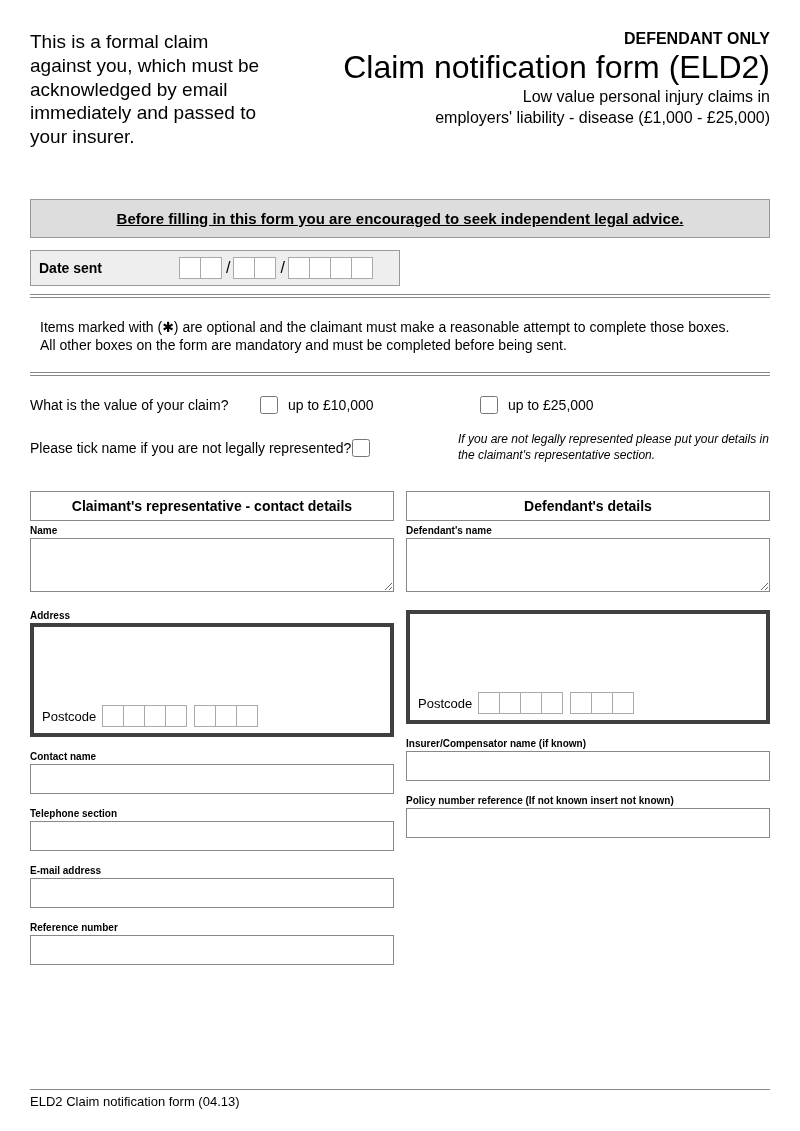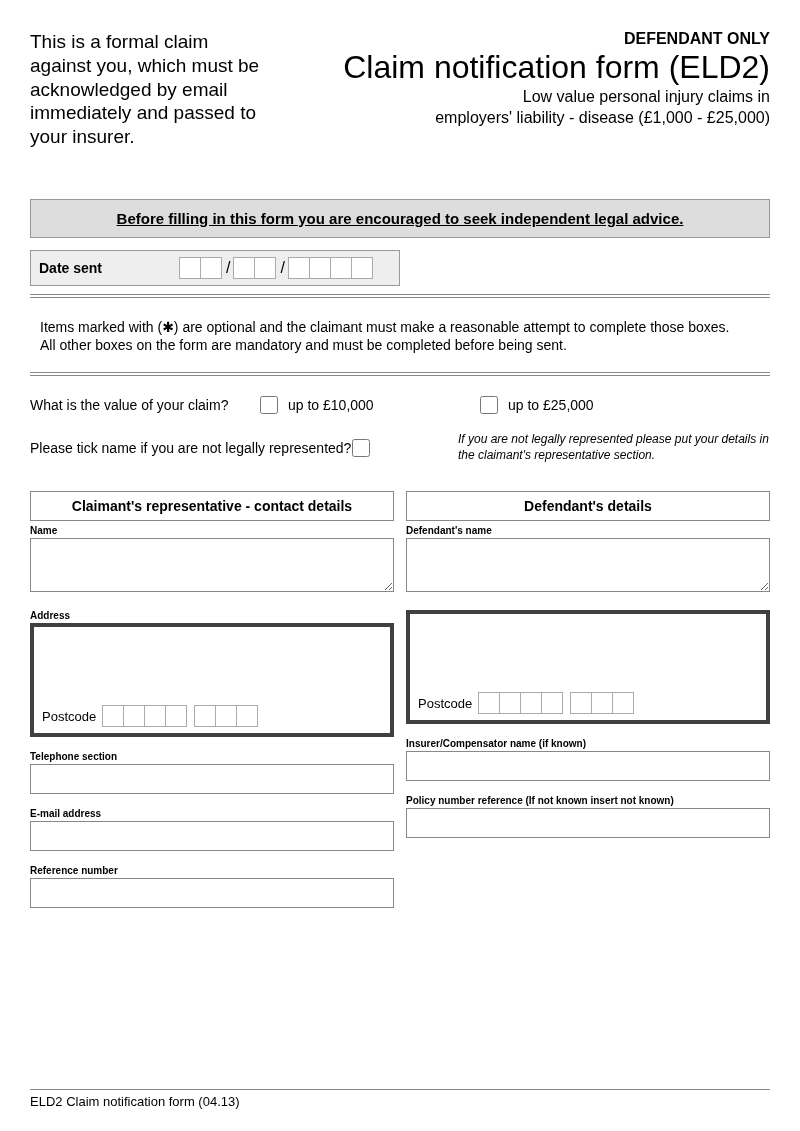--- a/index.html
+++ b/index.html
@@ -290,20 +290,24 @@
             <input class="char-box" style="">
             <span class="pc-gap"></span>
             <input class="char-box" style="">
             <input class="char-box" style="">
             <input class="char-box" style="">
           </div>
         </div>
       </div>
     </div>
 
+    <div class="field-group">
+      <div class="field-label">Contact name</div>
+      <input class="input-box single" style="">
+    </div>
 
     <div class="field-group">
       <div class="field-label">Telephone section</div>
       <input class="input-box single" style="">
     </div>
 
     <div class="field-group">
       <div class="field-label">E-mail address</div>
       <input class="input-box single" style="">
     </div>

